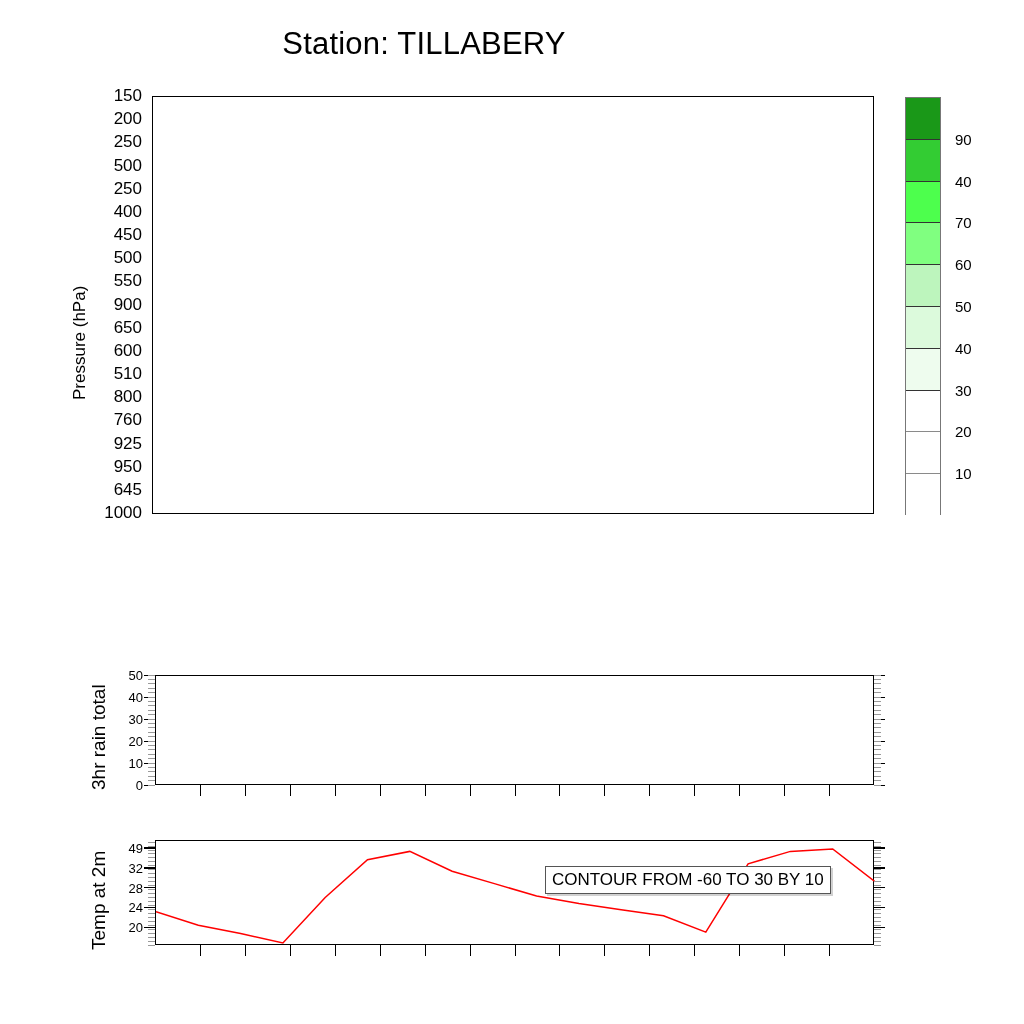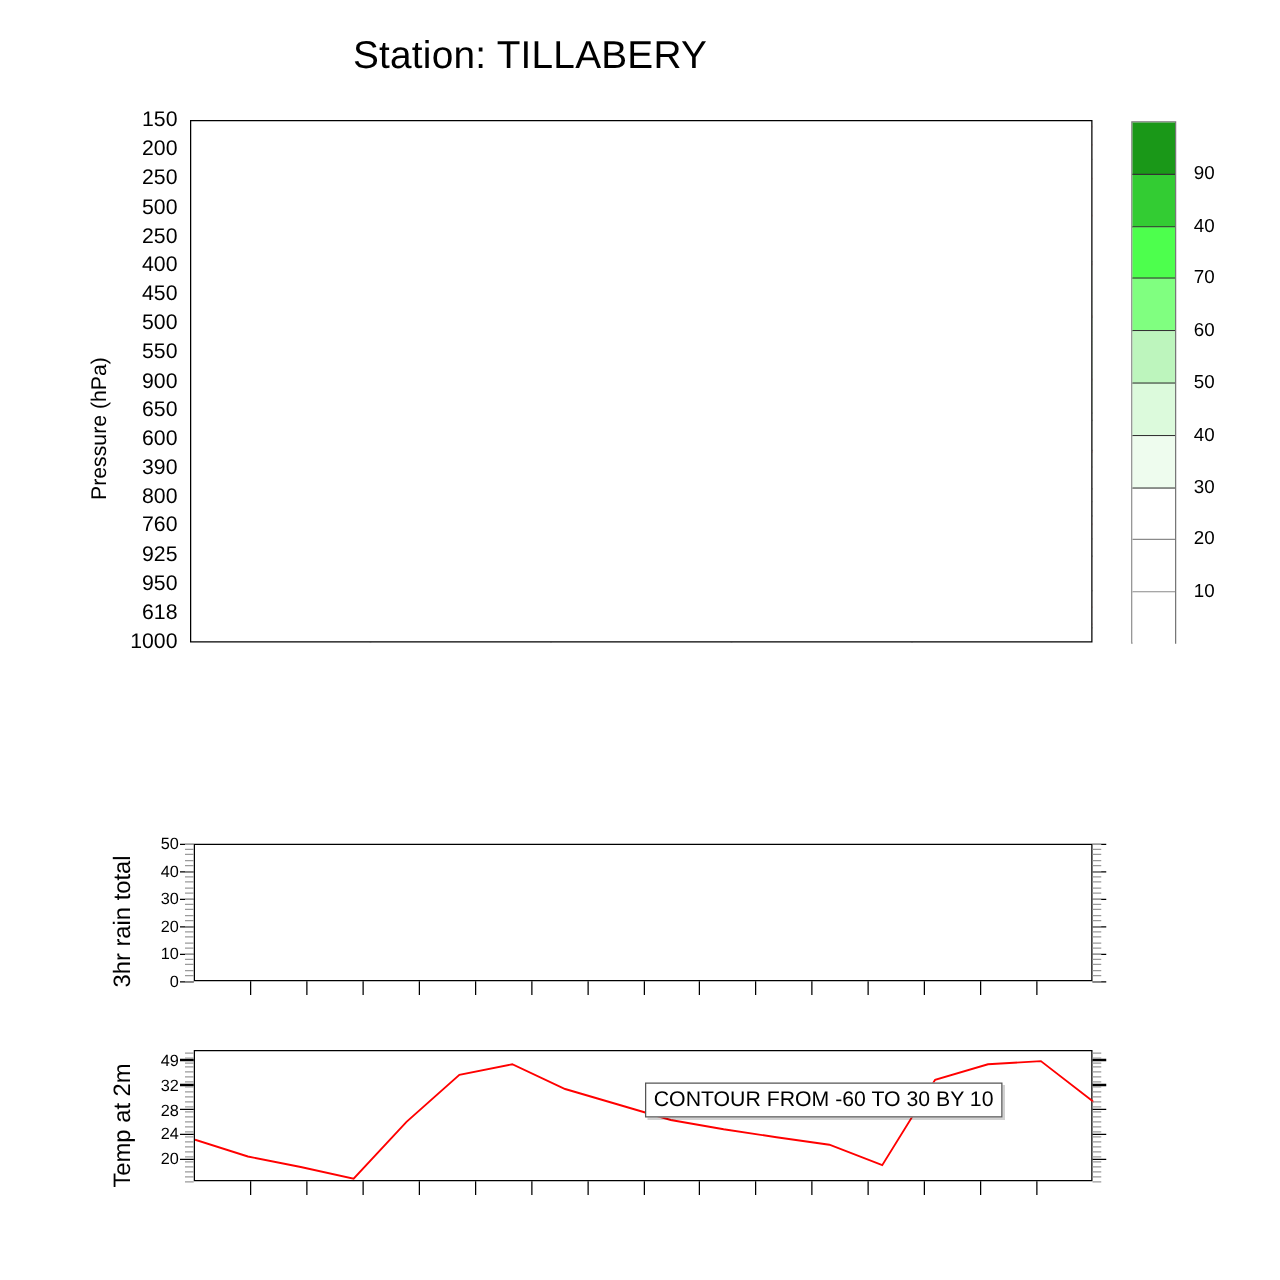--- a/index.html
+++ b/index.html
@@ -34,21 +34,21 @@
   .sub-panel{position:absolute;border:1.5px solid #000;box-sizing:border-box;background:#fff;}
   #rain-panel{left:155px;top:675px;width:719px;height:110px;}
   #temp-panel{left:155px;top:840px;width:719px;height:105px;}
   .sub-svg{position:absolute;left:0;top:0;}
   .sub-ylab{position:absolute;transform:translateY(-50%);font-size:13px;text-align:right;white-space:nowrap;}
   .sub-axis-title{position:absolute;font-size:19px;white-space:nowrap;transform-origin:0 0;}
   #rain-title{left:88px;top:790px;transform:rotate(-90deg);}
   #temp-title{left:88px;top:950px;transform:rotate(-90deg);}
 
   #contour-note{
-    position:absolute;left:516px;top:866px;
+    position:absolute;left:545px;top:866px;
     border:1px solid #555;background:#fff;padding:3px 6px;
     font-size:17px;white-space:nowrap;box-shadow:2px 2px 0 rgba(0,0,0,0.18);
   }
 </style>
 </head>
 <body>
 
 <div class="title">Station: TILLABERY</div>
 
 <div class="ylab-wrap">
@@ -57,26 +57,26 @@
     <div class="ylab" style="top: 46.3333px;">250</div>
     <div class="ylab" style="top: 69.5px;">500</div>
     <div class="ylab" style="top: 92.6667px;">250</div>
     <div class="ylab" style="top: 115.833px;">400</div>
     <div class="ylab" style="top: 139px;">450</div>
     <div class="ylab" style="top: 162.167px;">500</div>
     <div class="ylab" style="top: 185.333px;">550</div>
     <div class="ylab" style="top: 208.5px;">900</div>
     <div class="ylab" style="top: 231.667px;">650</div>
     <div class="ylab" style="top: 254.833px;">600</div>
-    <div class="ylab" style="top: 278px;">390</div>
+    <div class="ylab" style="top: 278px;">510</div>
     <div class="ylab" style="top: 301.167px;">800</div>
     <div class="ylab" style="top: 324.333px;">760</div>
     <div class="ylab" style="top: 347.5px;">925</div>
     <div class="ylab" style="top: 370.667px;">950</div>
-    <div class="ylab" style="top: 393.833px;">618</div>
+    <div class="ylab" style="top: 393.833px;">645</div>
     <div class="ylab" style="top: 417px;">1000</div>
   </div>
 <div class="axis-title" id="press-title">Pressure (hPa)</div>
 
 <div id="main-panel">
   <svg id="main-svg" width="722" height="418" viewBox="0 0 722 418">
     <defs>
       <clipPath id="mainclip">
           <rect x="0" y="0" width="722" height="418"></rect>
         </clipPath>

